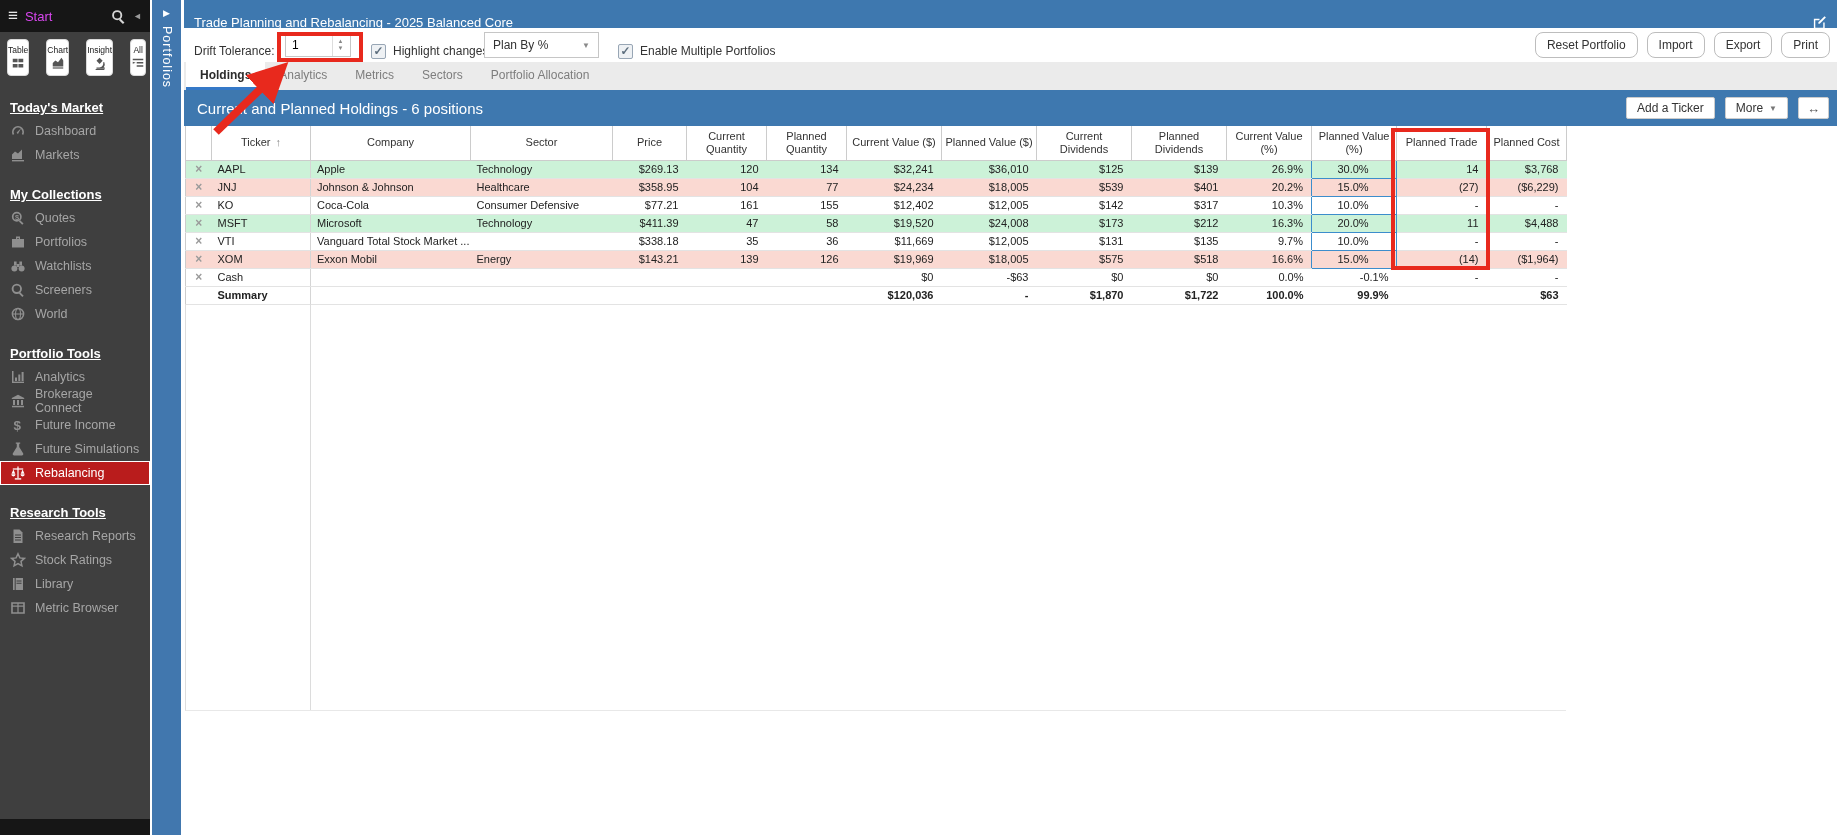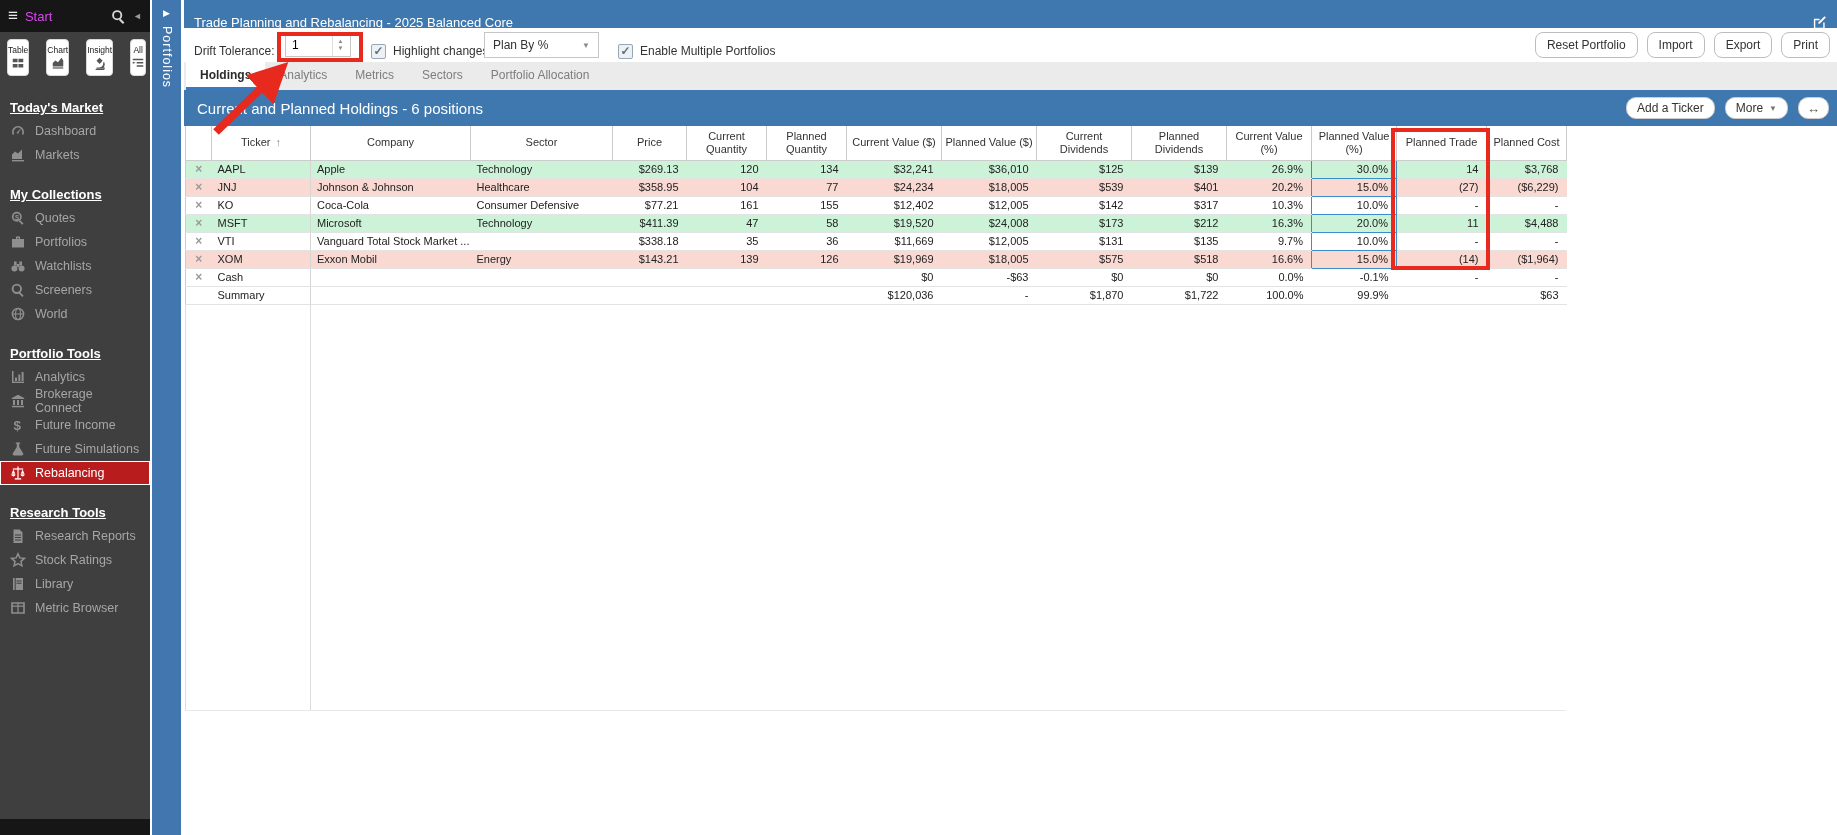--- a/index.html
+++ b/index.html
@@ -61,39 +61,39 @@
   .tb-buttons { position:absolute; right:7px; top:4px; display:flex; gap:9px; }
   .tbtn { height:26px; background:#fff; border:1px solid #bdbdbd; border-radius:8px; padding:0 11px;
     font-size:12px; color:#333; font-family:"Liberation Sans", sans-serif; cursor:pointer; }
   .tabbar { position:absolute; left:0; top:62px; right:0; height:28px; background:#ebebeb;
     display:flex; align-items:flex-end; padding-left:2px; }
   .tab { height:28px; line-height:26px; padding:0 14px; font-size:12px; color:#7d7d7d; cursor:pointer; }
   .tab.active { background:#fff; color:#2b2b2b; font-weight:bold; border-bottom:3px solid #3579c8; }
   .sectionbar { position:absolute; left:0; top:90px; right:0; height:36px; background:#3e78af; color:#fff;
     display:flex; align-items:center; padding:0 8px 0 13px; }
   .sectionbar .sttl { flex:1; font-size:15px; }
-  .sbtn { height:22px; background:#fff; border:1px solid #ccc; border-radius:10px; padding:0 10px;
+  .sbtn { height:22px; background:#fff; border:1px solid #ccc; border-radius:2px; padding:0 10px;
     font-size:12px; color:#333; margin-left:10px; cursor:pointer; display:flex; align-items:center; gap:6px; }
   .sbtn .dd { font-size:8px; color:#777; }
   .sbtn.iconbtn { padding:0 8px; font-size:13px; color:#555; }
 
   
   .gridwrap { position:absolute; left:1px; top:126px; width:1381px; }
   table { border-collapse:collapse; table-layout:fixed; width:1381px; font-size:11px; color:#222; }
   thead th { height:34px; background:#fff; border:1px solid #ccc; border-top:none; font-weight:normal;
     color:#333; padding:1px 3px; line-height:13px; cursor:pointer; }
   tbody td { height:18px; border-bottom:1px solid #e3e3e3; padding:0 8px 0 6px; white-space:nowrap;
     overflow:hidden; }
   tbody td.c-num { text-align:right; }
   tbody td.c-x { text-align:center; color:#9a9a9a; font-weight:bold; font-size:12px; padding:0; cursor:pointer; }
   tbody td.c-ticker { border-right:1px solid #d5d5d5; }
   tbody tr.tint-green td { background:#ccf2d8; }
   tbody tr.tint-red td { background:#fad9d2; }
-  tbody td.editable { border:1px solid #3c8dcc; }
-  tbody tr.summary td { font-weight:normal; }
+  tbody td.editable { border:1px solid #3c8dcc;text-align:center; }
+  tbody tr.summary td { font-weight:bold; }
   table { border-left:1px solid #ccc; }
   .grid-empty { position:absolute; left:1px; top:304px; width:1381px; height:407px;
     border-left:1px solid #ddd; border-bottom:1px solid #e8e8e8; }
   .grid-empty .vline { position:absolute; left:124px; top:0; width:1px; height:100%; background:#dcdcdc; }
 
   
   .anno { position:absolute; pointer-events:none; z-index:50; }
   .anno-drift { left:93px; top:32px; width:86px; height:30px; border:4px solid #e8291d; }
   .anno-col { left:1207px; top:128px; width:99px; height:142px; border:4px solid #e8291d; }
   .anno-arrow { left:18px; top:58px; width:110px; height:82px; }

